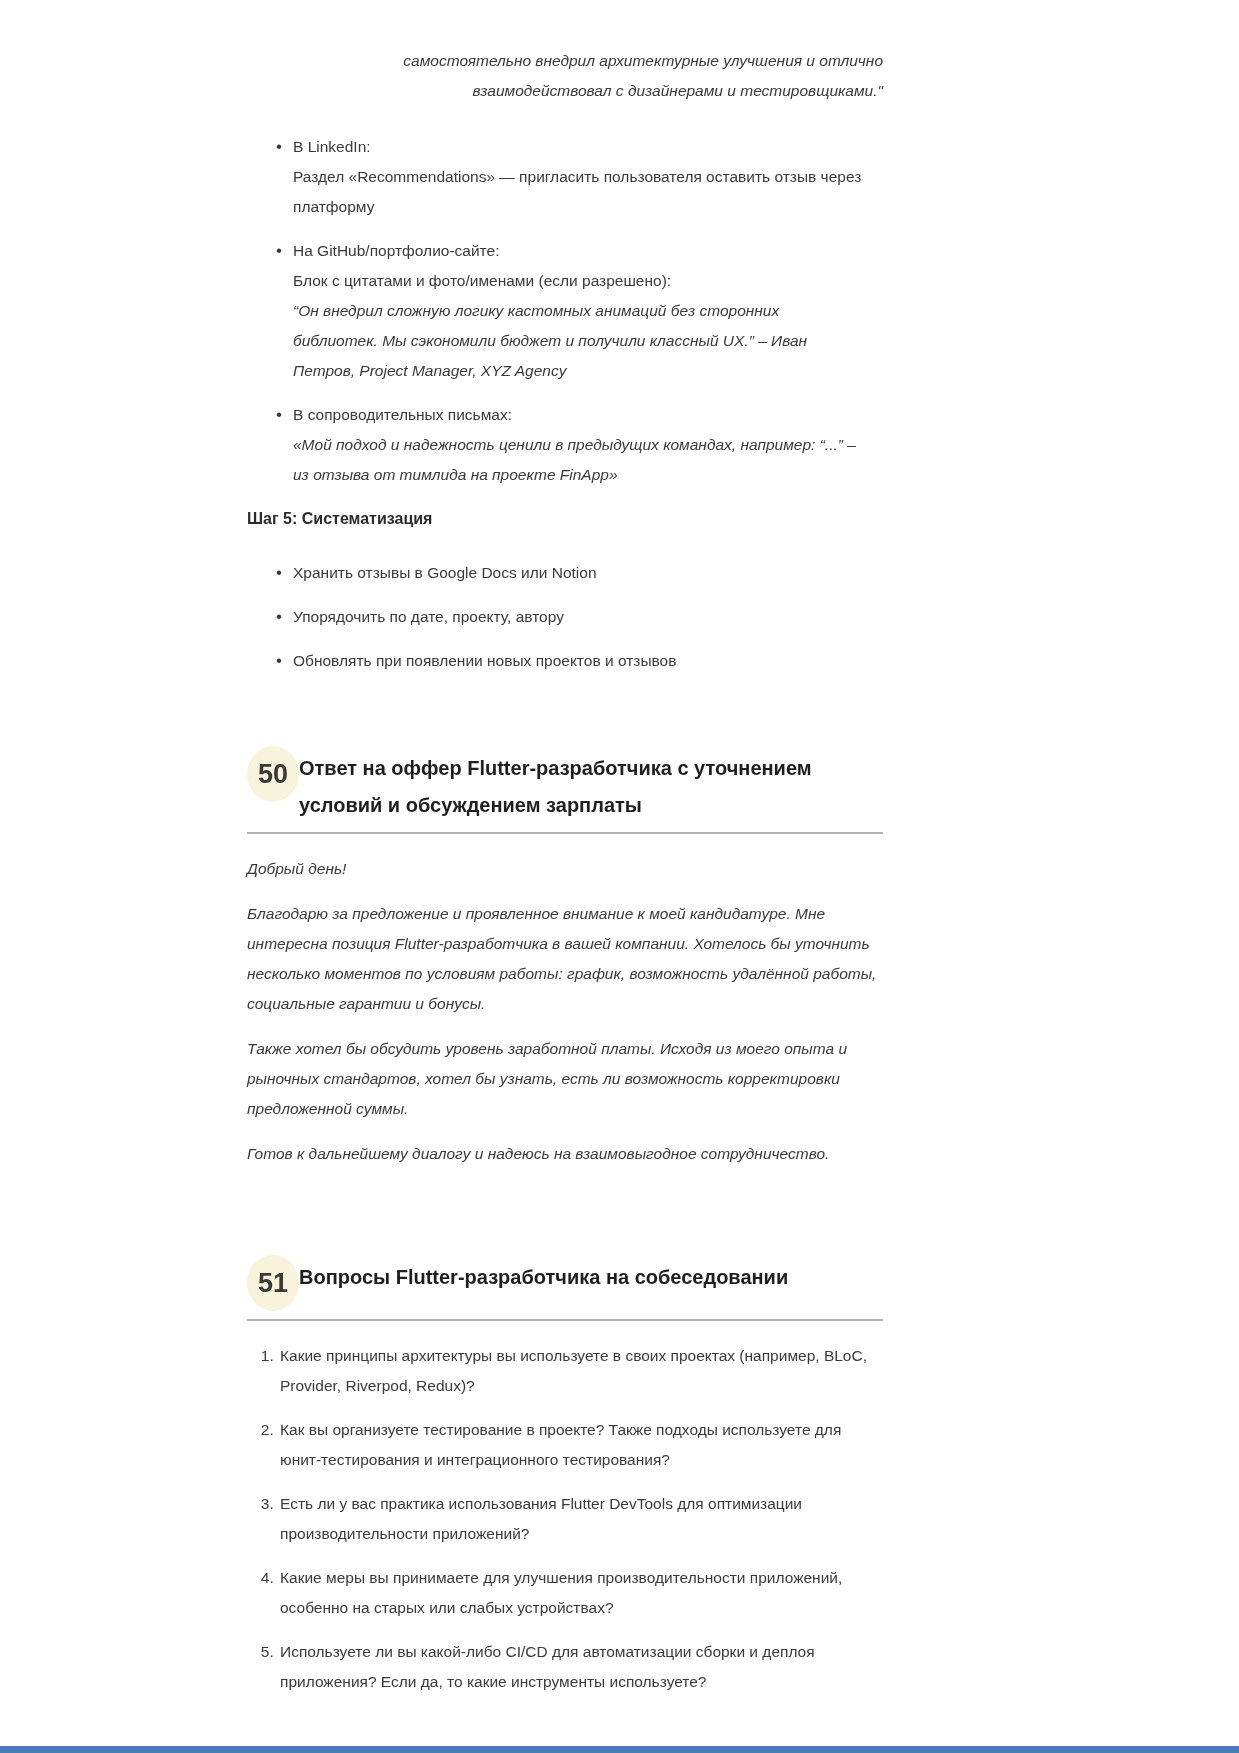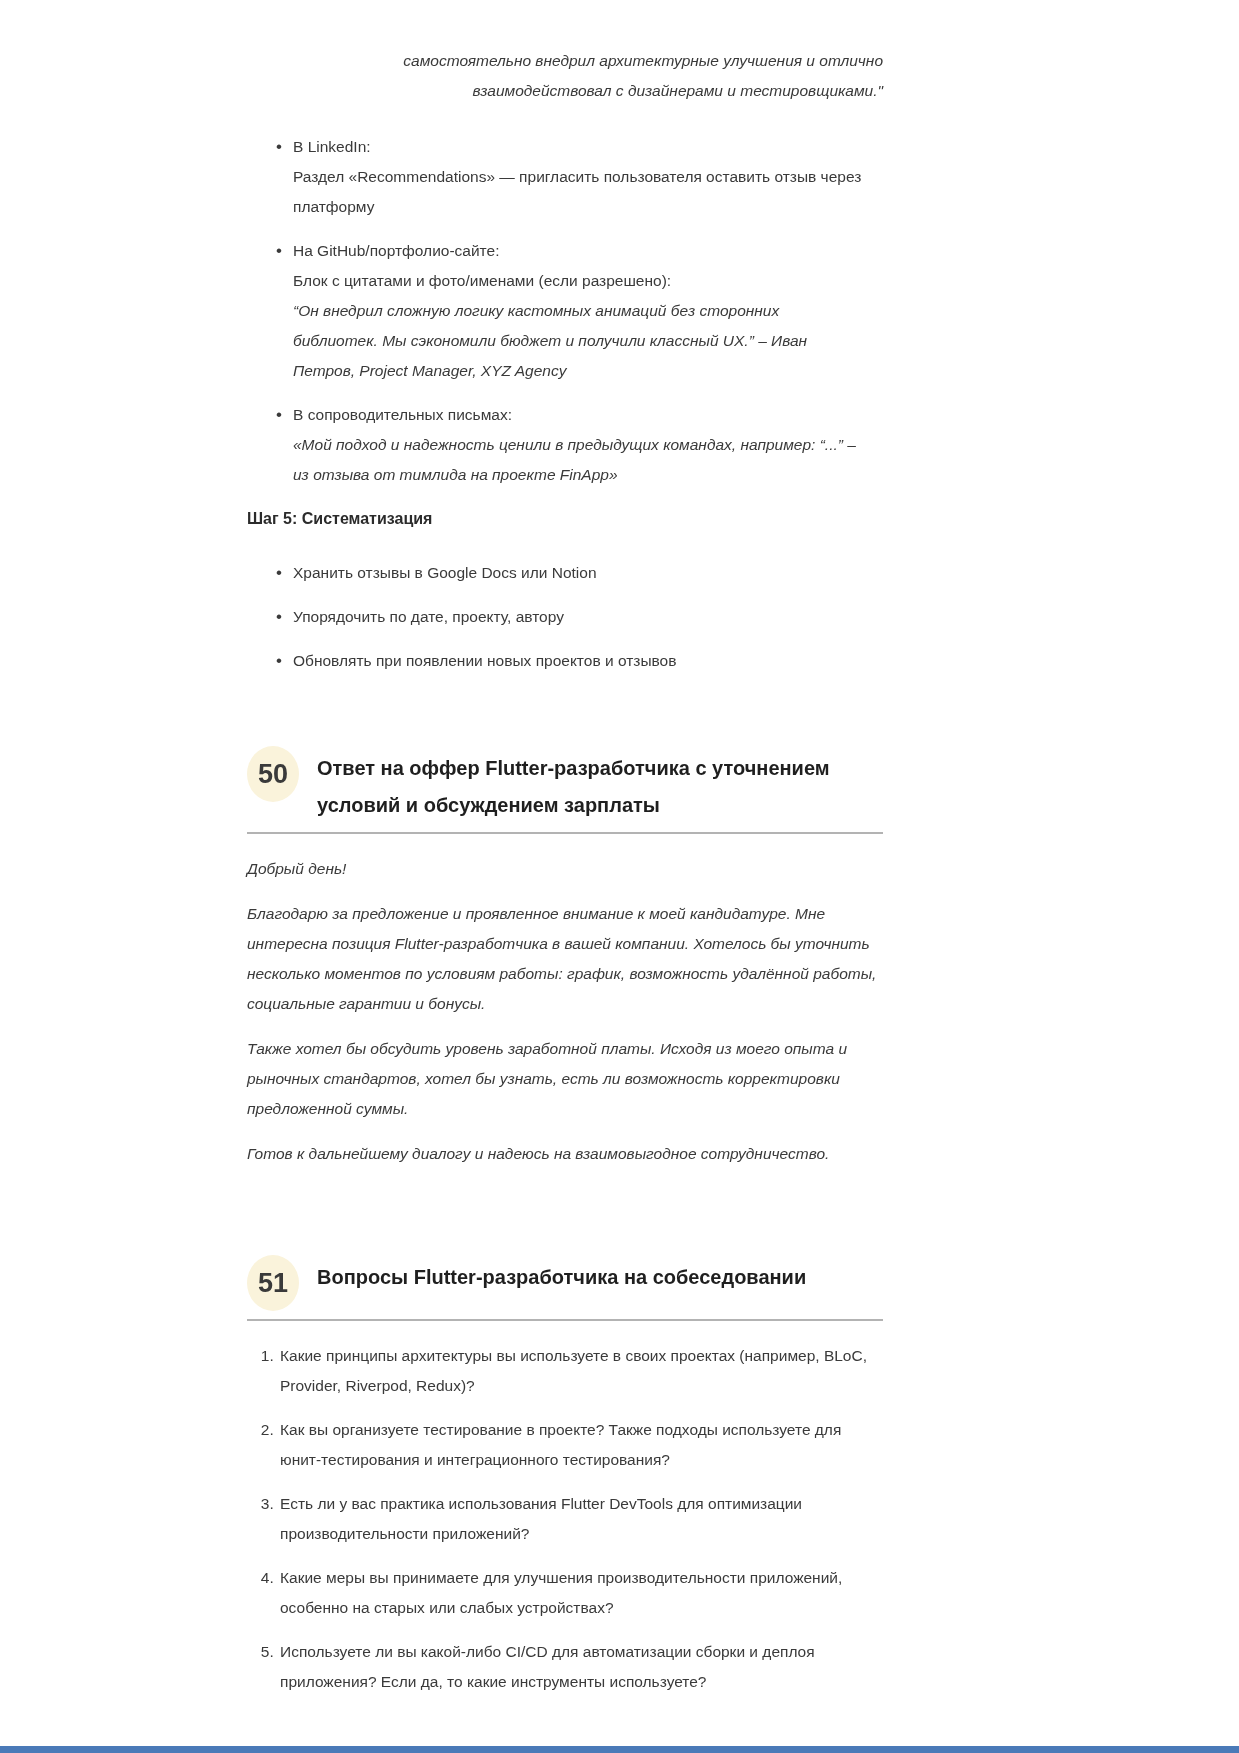--- a/index.html
+++ b/index.html
@@ -51,21 +51,20 @@
     font-weight: 700;
     color: #2b2b2b;
     margin: 14px 0 26px 0;
     line-height: 26px;
   }
   .section { margin-top: 70px; }
   .section.s51 { margin-top: 86px; }
   .section-header {
     display: flex;
     align-items: flex-start;
-    gap: 18px;
   }
   .badge {
     width: 52px;
     height: 56px;
     border-radius: 50%;
     background: #faf3db;
     color: #3a3a3a;
     font-size: 27px;
     font-weight: 700;
     display: flex;

